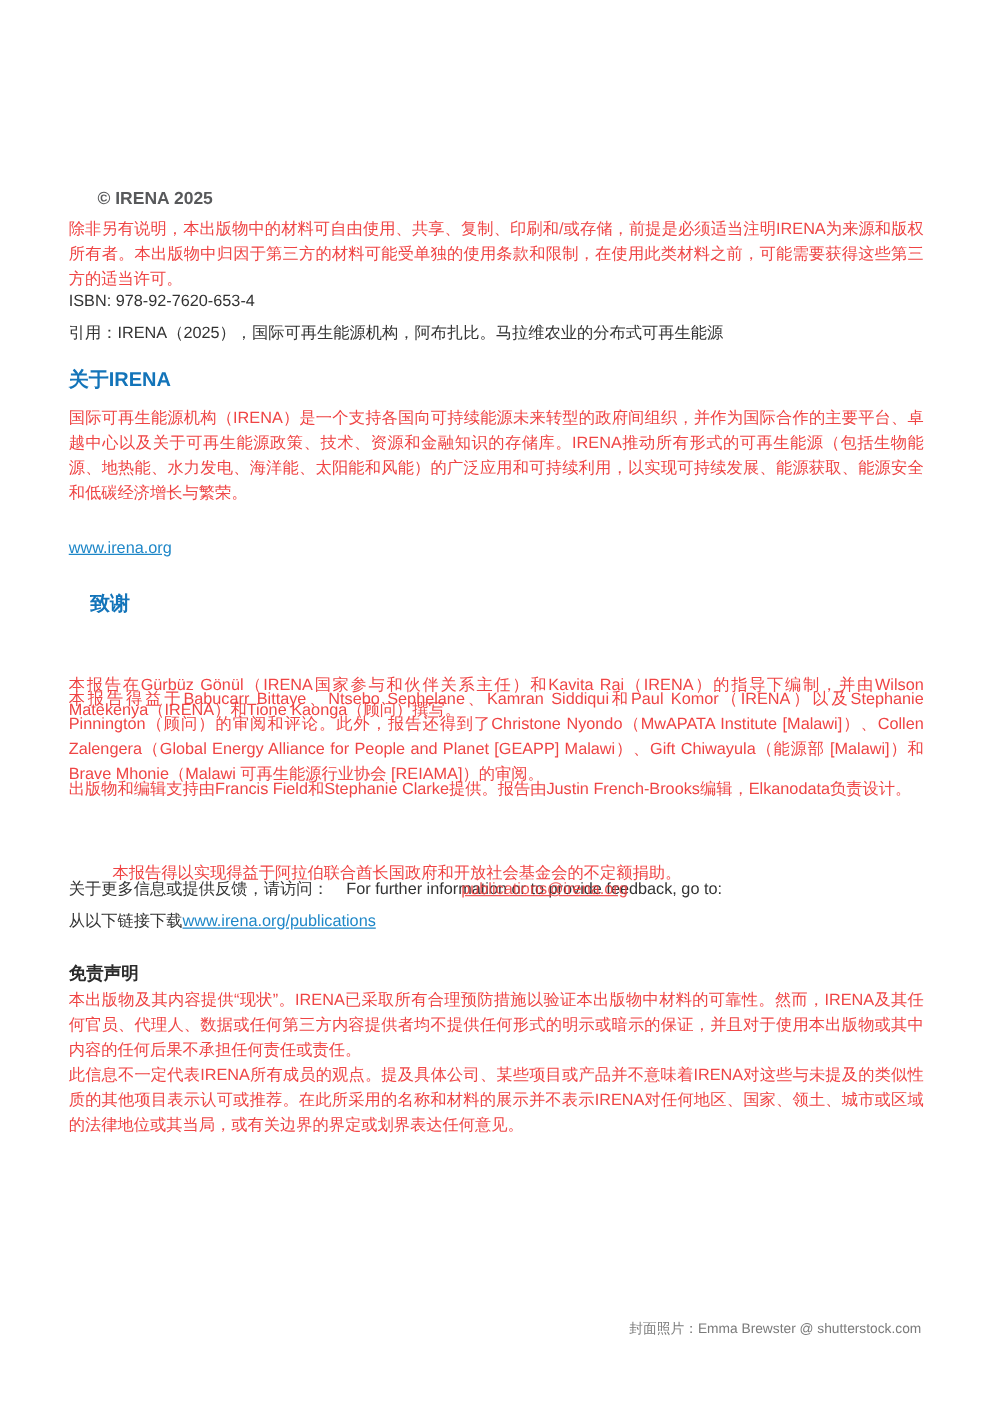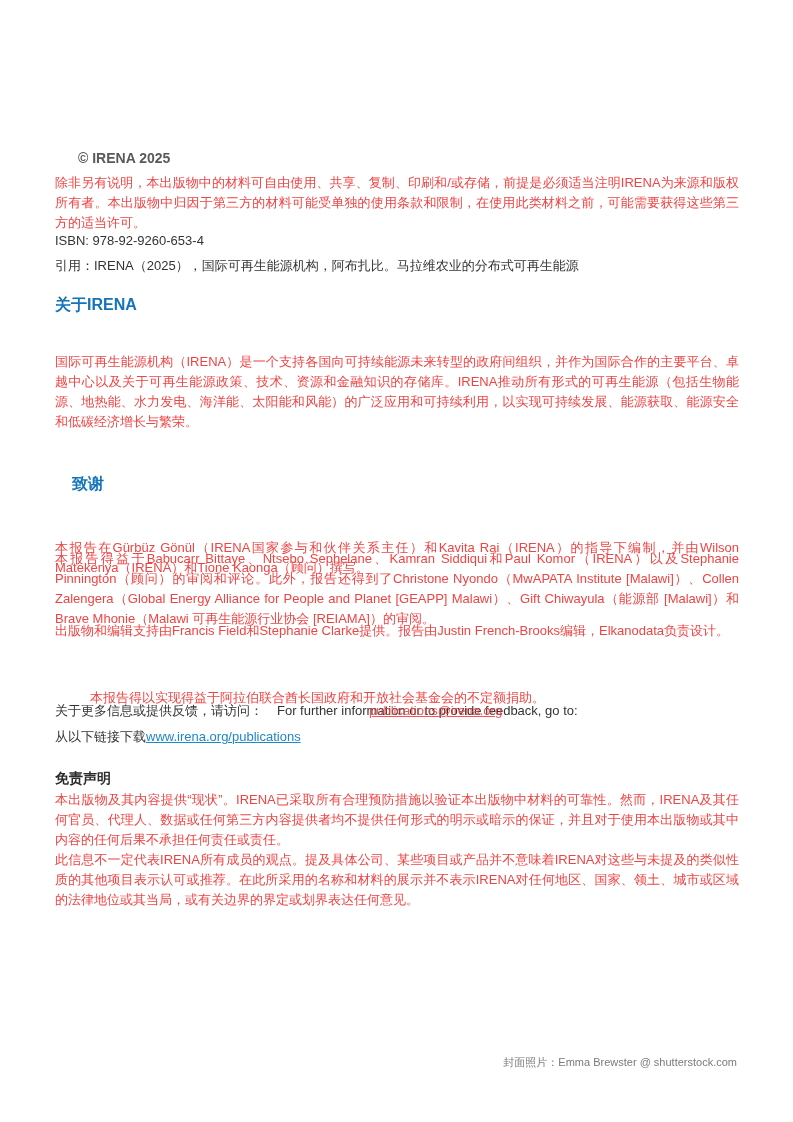--- a/index.html
+++ b/index.html
@@ -82,28 +82,31 @@
 </style>
 </head>
 <body>
 
 <div class="page">
 
   <div class="block copyright-line" style="top:148px;">© IRENA 2025</div>
 
   <div class="block body-text" style="top:173px;">除非另有说明，本出版物中的材料可自由使用、共享、复制、印刷和/或存储，前提是必须适当注明IRENA为来源和版权所有者。本出版物中归因于第三方的材料可能受单独的使用条款和限制，在使用此类材料之前，可能需要获得这些第三方的适当许可。</div>
 
-  <div class="block meta-line" style="top:231px;">ISBN: 978-92-9260-653-4</div>
+  <div class="block meta-line" style="top:231px;">ISBN: 978-92-7620-653-4</div>
 
   <div class="block meta-line" style="top:256px;">引用：IRENA（2025），国际可再生能源机构，阿布扎比。马拉维农业的分布式可再生能源</div>
 
   <div class="block section-heading-blue" style="top:295px;">关于IRENA</div>
 
-  <div class="block body-text" style="top:324px;margin-top:28px;">国际可再生能源机构（IRENA）是一个支持各国向可持续能源未来转型的政府间组织，并作为国际合作的主要平台、卓越中心以及关于可再生能源政策、技术、资源和金融知识的存储库。IRENA推动所有形式的可再生能源（包括生物能源、地热能、水力发电、海洋能、太阳能和风能）的广泛应用和可持续利用，以实现可持续发展、能源获取、能源安全和低碳经济增长与繁荣。</div>
+  <div class="block body-text" style="top:324px;">国际可再生能源机构（IRENA）是一个支持各国向可持续能源未来转型的政府间组织，并作为国际合作的主要平台、卓越中心以及关于可再生能源政策、技术、资源和金融知识的存储库。IRENA推动所有形式的可再生能源（包括生物能源、地热能、水力发电、海洋能、太阳能和风能）的广泛应用和可持续利用，以实现可持续发展、能源获取、能源安全和低碳经济增长与繁荣。</div>
 
+  <div class="block" style="top:428px;">
+    <a class="doc-link">www.irena.org</a>
+  </div>
 
   <div class="block section-heading-blue" style="top:474px;margin-left:17px;">致谢</div>
 
   <div class="block body-text" style="top:506px;margin-top:32px;">本报告在Gürbüz Gönül（IRENA国家参与和伙伴关系主任）和Kavita Rai（IRENA）的指导下编制，并由Wilson Matekenya（IRENA）和Tione Kaonga（顾问）撰写。</div>
 
   <div class="block body-text" style="top:549px;">本报告得益于Babucarr Bittaye、Ntsebo Sephelane、Kamran Siddiqui和Paul Komor（IRENA）以及Stephanie Pinnington（顾问）的审阅和评论。此外，报告还得到了Christone Nyondo（MwAPATA Institute [Malawi]）、Collen Zalengera（Global Energy Alliance for People and Planet [GEAPP] Malawi）、Gift Chiwayula（能源部 [Malawi]）和Brave Mhonie（Malawi 可再生能源行业协会 [REIAMA]）的审阅。</div>
 
   <div class="block body-text" style="top:621px;">出版物和编辑支持由Francis Field和Stephanie Clarke提供。报告由Justin French-Brooks编辑，Elkanodata负责设计。</div>
 
   <div class="block body-text" style="top:688px;margin-left:35px;">本报告得以实现得益于阿拉伯联合酋长国政府和开放社会基金会的不定额捐助。</div>

